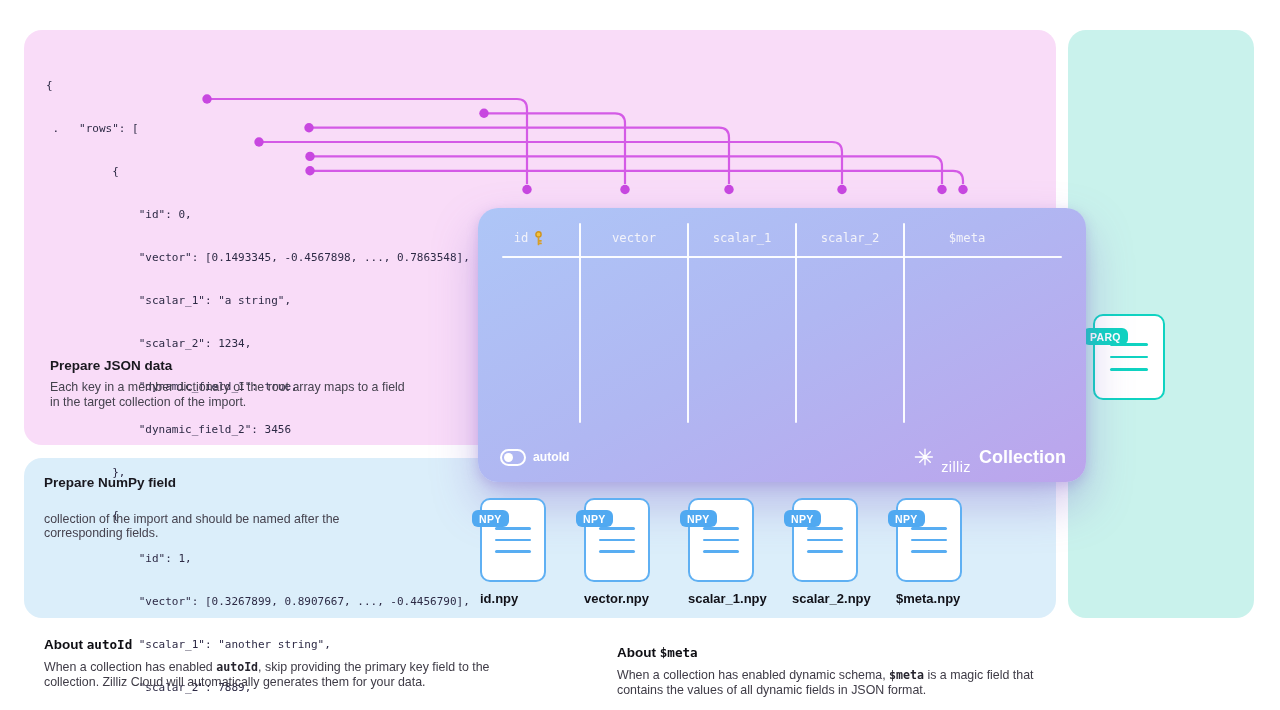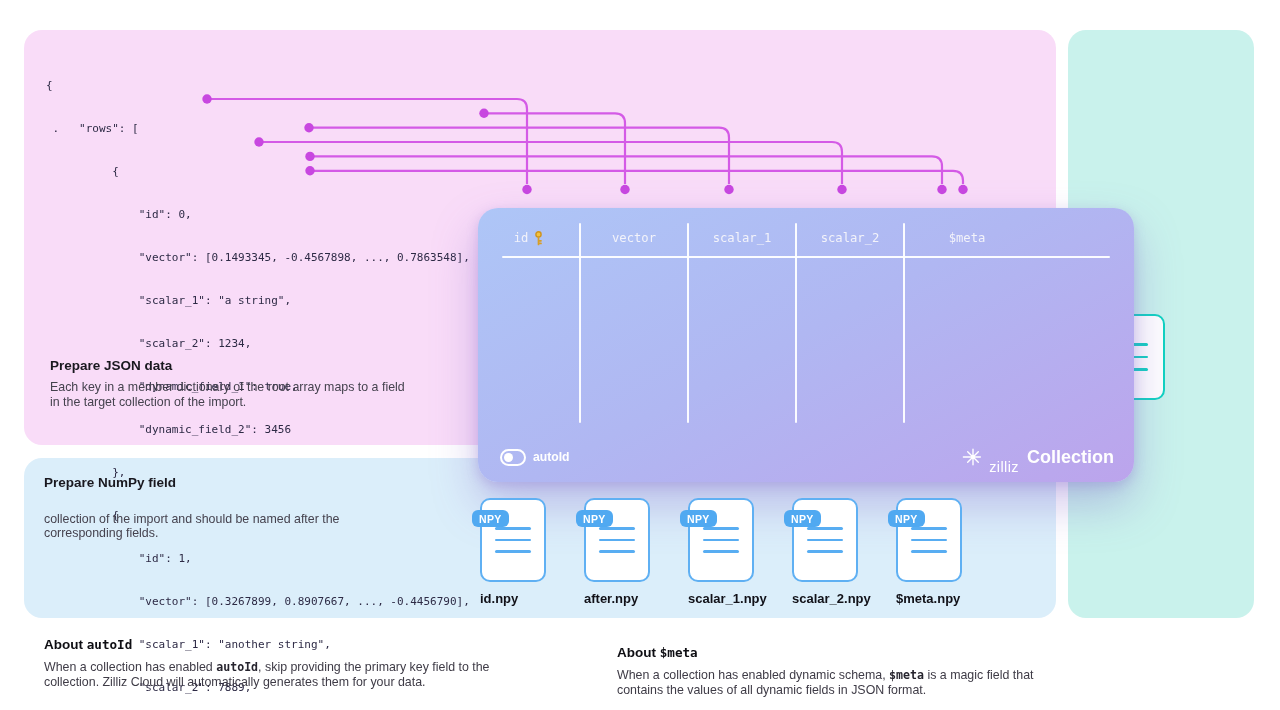--- a/index.html
+++ b/index.html
@@ -26,21 +26,21 @@
   .caption h3 { margin:0 0 7px 0; font-size:13.5px; font-weight:700; color:#19181f; }
   .caption p { margin:0; font-size:12.4px; line-height:14.6px; color:#45424e; }
 
   
   #connectors { position:absolute; left:0; top:0; z-index:5; pointer-events:none; }
   .conn { fill:none; stroke:#d45ae6; stroke-width:2.2; }
   .conn-dot { fill:#c847e0; }
 
   
   .ctable {
-    position:absolute; left:478px; top:208px; width:656px; height:274px; z-index:6;
+    position:absolute; left:478px; top:208px; width:608px; height:274px; z-index:6;
     border-radius:20px;
     background:linear-gradient(152deg, #aec6f7 0%, #b0b7f2 48%, #bca4ec 100%);
     box-shadow:0 22px 45px rgba(125,95,200,0.35), 0 4px 12px rgba(125,95,200,0.25);
   }
   .ctable-header { position:absolute; left:0; top:20px; height:20px; display:flex; align-items:center; }
   .ctable-header .hcell {
     display:flex; align-items:center; justify-content:center; gap:5px;
     color:#f3f3fa; font-family:"DejaVu Sans Mono", monospace; font-size:12.2px;
   }
   .hc0 { width:102px; } .hc1 { width:108px; } .hc2 { width:108px; } .hc3 { width:108px; } .hc4 { width:126px; }
@@ -221,21 +221,21 @@
       </div>
       <div class="file-label">id.npy</div>
     </div>
     <div class="file-cell">
       <div class="file-icon">
         <span class="file-badge">NPY</span>
         <div class="fline"></div>
           <div class="fline"></div>
           <div class="fline"></div>
       </div>
-      <div class="file-label">after.npy</div>
+      <div class="file-label">vector.npy</div>
     </div>
     <div class="file-cell">
       <div class="file-icon">
         <span class="file-badge">NPY</span>
         <div class="fline"></div>
           <div class="fline"></div>
           <div class="fline"></div>
       </div>
       <div class="file-label">scalar_1.npy</div>
     </div>

